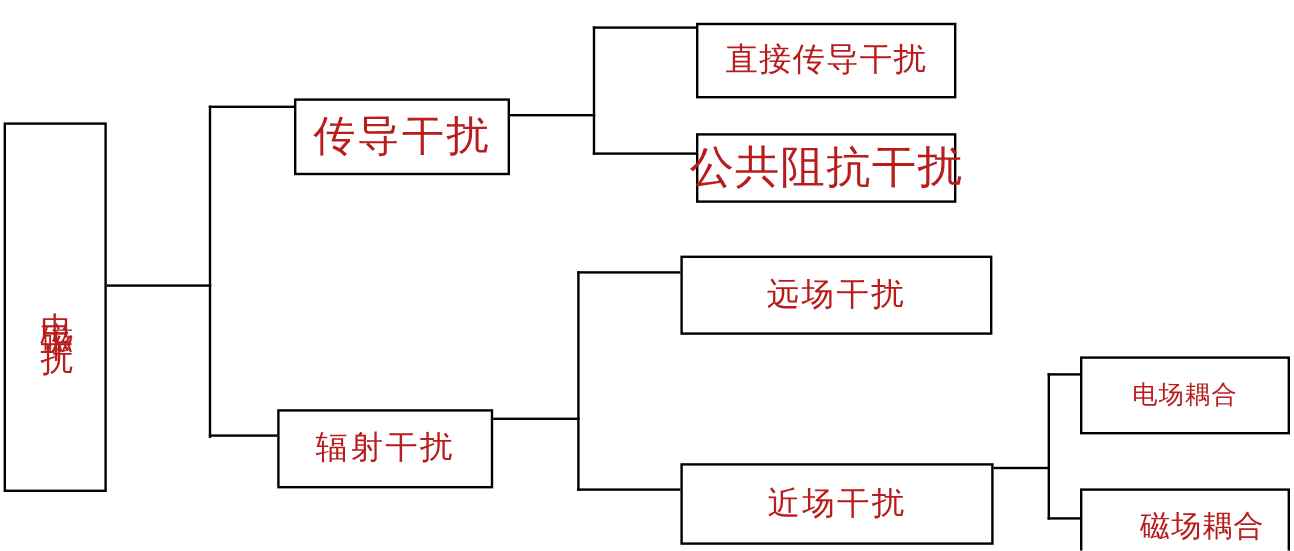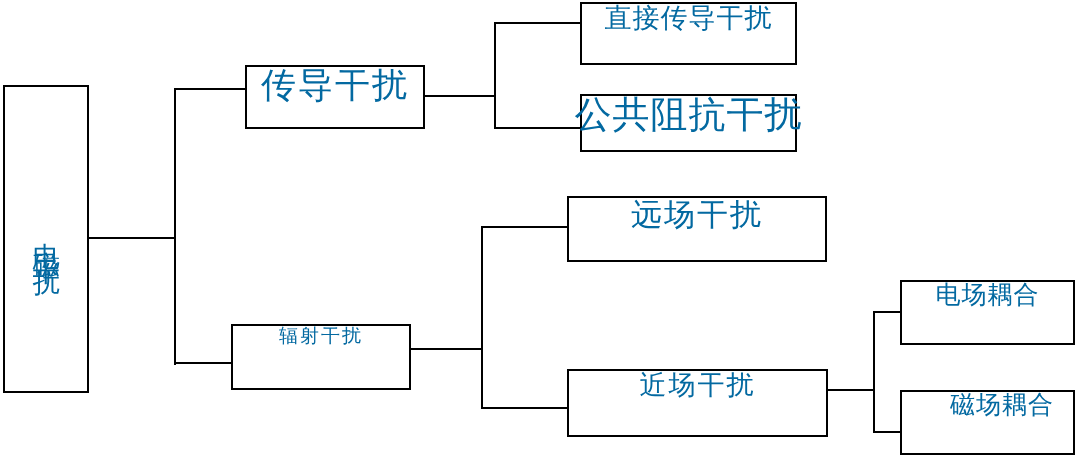--- a/index.html
+++ b/index.html
@@ -17,24 +17,26 @@
     height: 459px;
     background: #ffffff;
     overflow: hidden;
   }
   .node {
     position: absolute;
     box-sizing: border-box;
     border: 2px solid #000000;
     background: #ffffff;
     display: flex;
+    align-items: center;
     justify-content: center;
-    color: #0369a1;
+    color: #b91c1c;
     line-height: 1.05;
     z-index: 2;
+    margin-top: 17px;
   }
   .node .label {
     display: block;
     text-align: center;
     white-space: nowrap;
   }
   
   .node-root {
     left: 3px;
     top: 85px;
@@ -71,45 +73,45 @@
     height: 58px;
   }
   .node-common-impedance .label { font-size: 37px; letter-spacing: 1px; }
 
   .node-radiated {
     left: 231px;
     top: 324px;
     width: 180px;
     height: 66px;
   }
-  .node-radiated .label { font-size: 19px; letter-spacing: 2px; }
+  .node-radiated .label { font-size: 27px; letter-spacing: 2px; }
 
   .node-far-field {
     left: 567px;
     top: 196px;
     width: 260px;
     height: 66px;
   }
-  .node-far-field .label { font-size: 31px; letter-spacing: 2px; }
+  .node-far-field .label { font-size: 27px; letter-spacing: 2px; }
 
   .node-near-field {
     left: 567px;
     top: 369px;
     width: 261px;
     height: 68px;
   }
   .node-near-field .label { font-size: 27px; letter-spacing: 2px; }
 
   .node-electric-coupling {
     left: 900px;
     top: 280px;
     width: 175px;
     height: 65px;
   }
-  .node-electric-coupling .label { font-size: 25px; letter-spacing: 1px; }
+  .node-electric-coupling .label { font-size: 21px; letter-spacing: 1px; }
 
   .node-magnetic-coupling {
     left: 900px;
     top: 390px;
     width: 175px;
     height: 65px;
     padding-left: 29px;
   }
   .node-magnetic-coupling .label { font-size: 25px; letter-spacing: 1px; }
 

